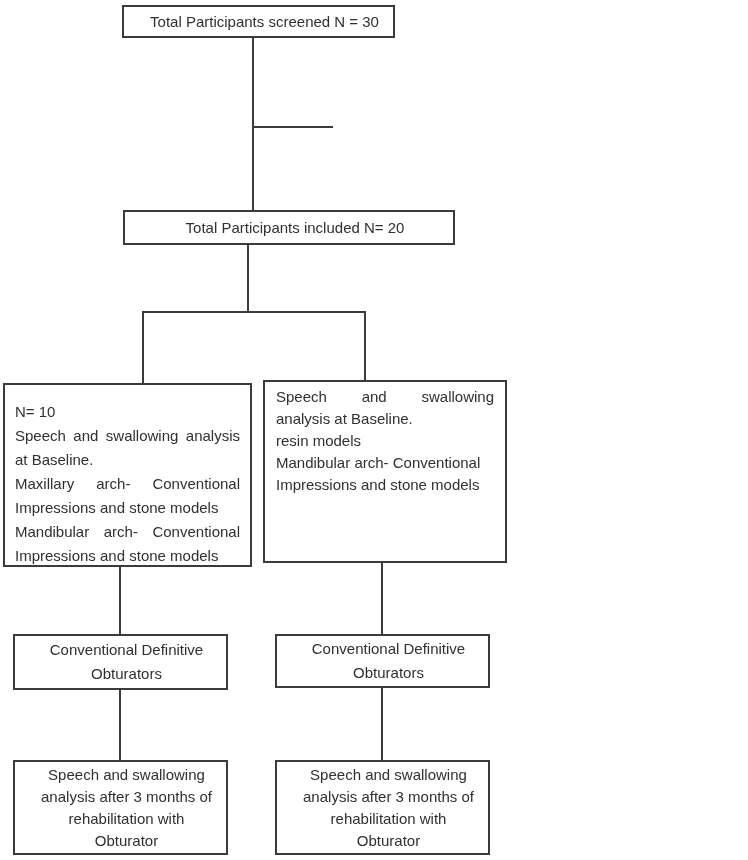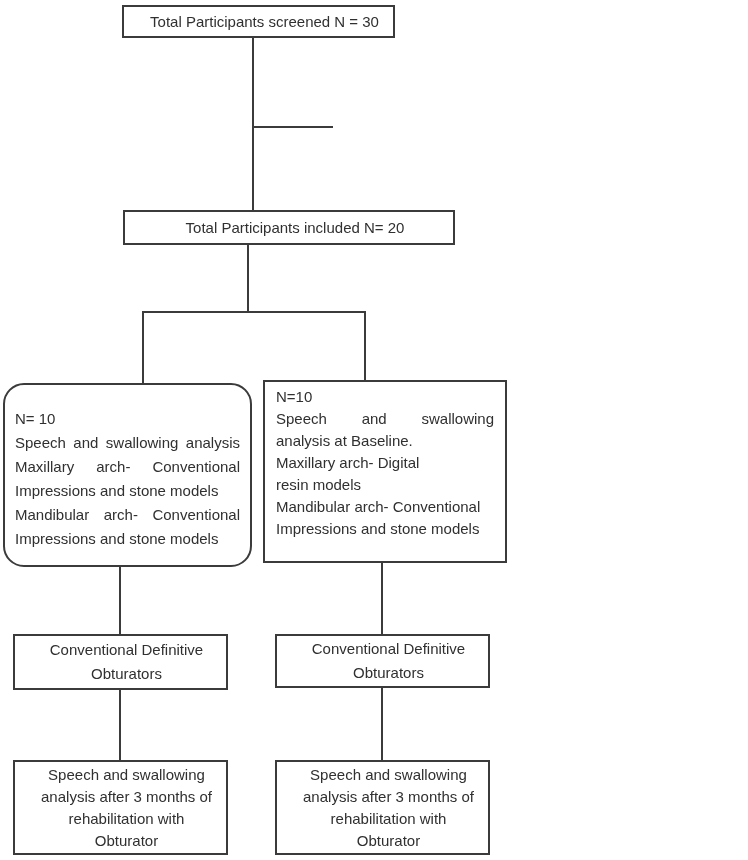--- a/index.html
+++ b/index.html
@@ -39,21 +39,21 @@
     text-align-last: justify;
   }
   .line {
     position: absolute;
     background: #3b3b3b;
   }
   
   .box-screened   { left:122px; top:5px;   width:273px; height:33px; }
   .box-excluded   { left:333px; top:88px;  width:410px; height:81px; padding-top:5px; }
   .box-included   { left:123px; top:210px; width:332px; height:35px; }
-  .box-conv-arm   { left:3px;   top:383px; width:249px; height:184px; padding:22px 10px;border-radius:21px; }
+  .box-conv-arm   { left:3px;   top:383px; width:249px; height:184px; padding:15px 10px; }
   .box-conv-arm .ln { line-height: 24px; }
   .box-dig-arm    { left:263px; top:380px; width:244px; height:183px; padding:4px 11px; }
   .box-dig-arm .ln { line-height: 22px; }
   .box-conv-obt   { left:13px;  top:634px; width:215px; height:56px; padding-top:2px; }
   .box-dig-obt    { left:275px; top:634px; width:215px; height:54px; padding-top:1px; }
   .box-conv-fup   { left:13px;  top:760px; width:215px; height:95px; padding-top:2px; }
   .box-conv-fup .ln, .box-dig-fup .ln { line-height: 22px; }
   .box-dig-fup    { left:275px; top:760px; width:215px; height:95px; padding-top:2px; }
 </style>
 </head>
@@ -77,31 +77,30 @@
   </div>
 
 
   <div class="box box-included vcenter">
     <span class="ln">Total Participants included N= 20</span>
   </div>
 
   <div class="box box-conv-arm">
     <div class="ln">N= 10</div>
     <div class="ln stretch">Speech and swallowing analysis</div>
+    <div class="ln">at Baseline.</div>
     <div class="ln stretch">Maxillary arch- Conventional</div>
     <div class="ln">Impressions and stone models</div>
     <div class="ln stretch">Mandibular arch- Conventional</div>
     <div class="ln">Impressions and stone models</div>
   </div>
 
   <div class="box box-dig-arm">
-    <div class="ln">N=10</div>
     <div class="ln stretch">Speech and swallowing</div>
     <div class="ln">analysis at Baseline.</div>
-    <div class="ln">Maxillary arch- Digital</div>
     <div class="ln">resin models</div>
     <div class="ln">Mandibular arch- Conventional</div>
     <div class="ln">Impressions and stone models</div>
   </div>
 
   <div class="box box-conv-obt centered">
     <div class="ln">Conventional Definitive</div>
     <div class="ln">Obturators</div>
   </div>
 

